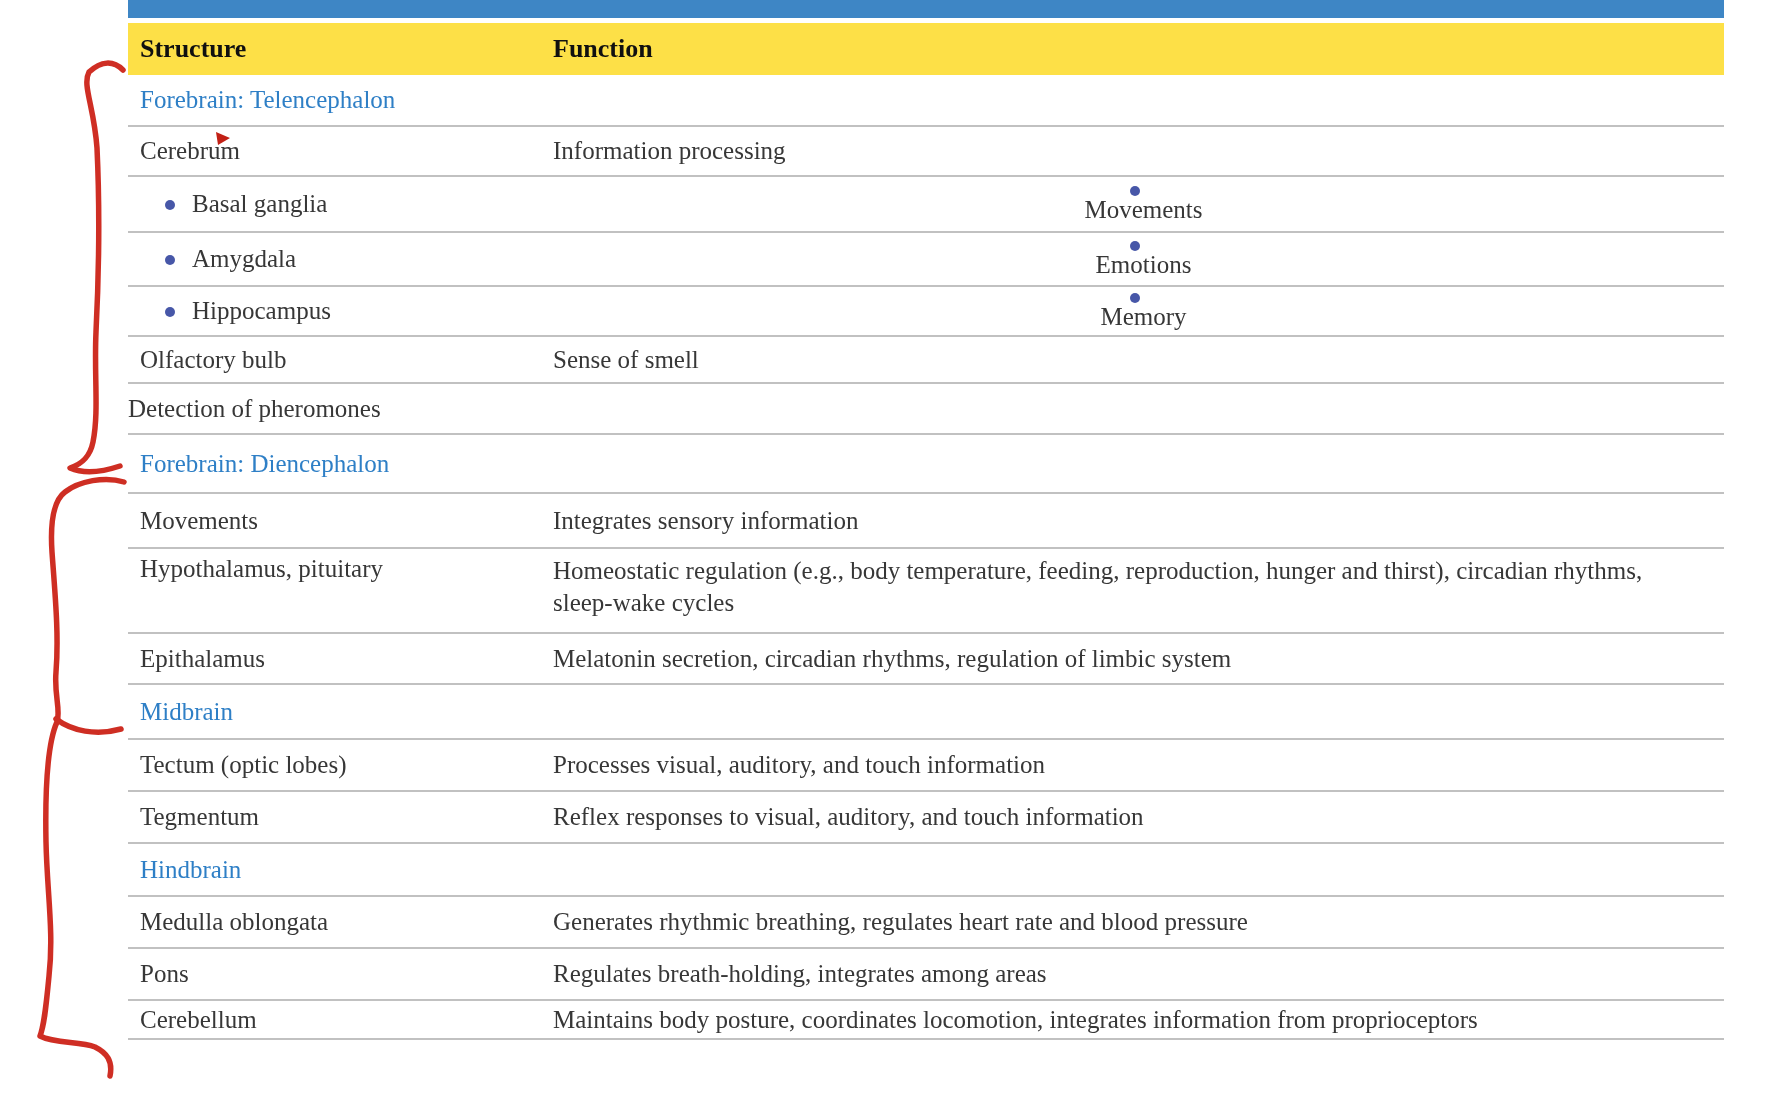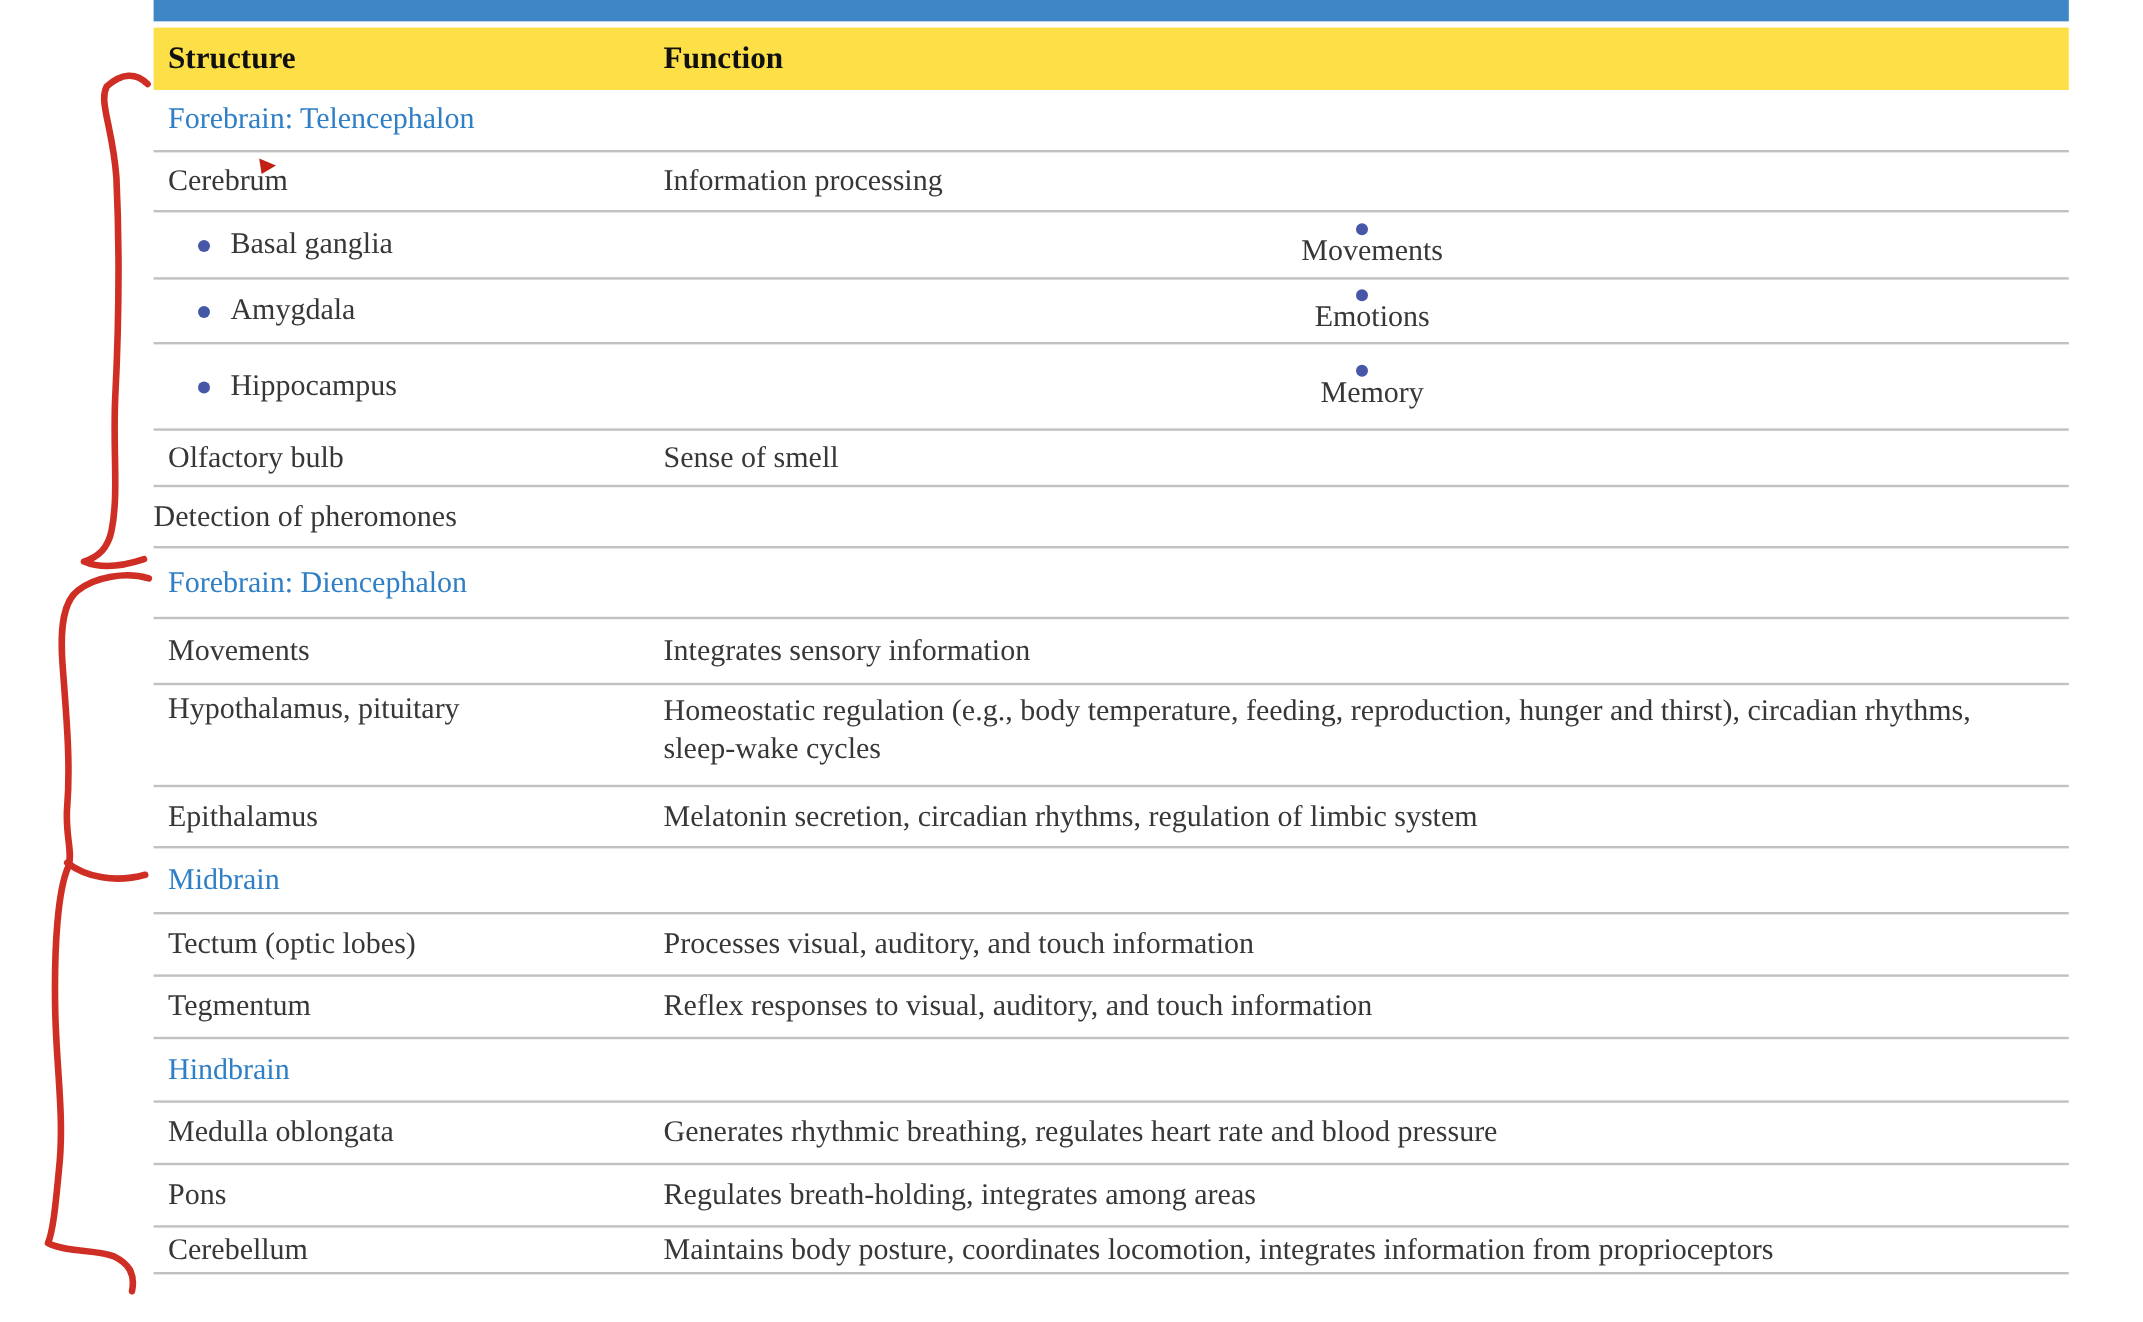--- a/index.html
+++ b/index.html
@@ -74,21 +74,21 @@
     <div class="cell-s indent-s">
       <span class="dot"></span>
       <span>Amygdala</span>
     </div>
     <div class="cell-f indent-f">
       <span class="dot"></span>
       <span>Emotions</span>
     </div>
   </div>
 
-  <div class="row" style="height:72px">
+  <div class="row" style="height:50px">
     <div class="cell-s indent-s">
       <span class="dot"></span>
       <span>Hippocampus</span>
     </div>
     <div class="cell-f indent-f">
       <span class="dot"></span>
       <span>Memory</span>
     </div>
   </div>
 

